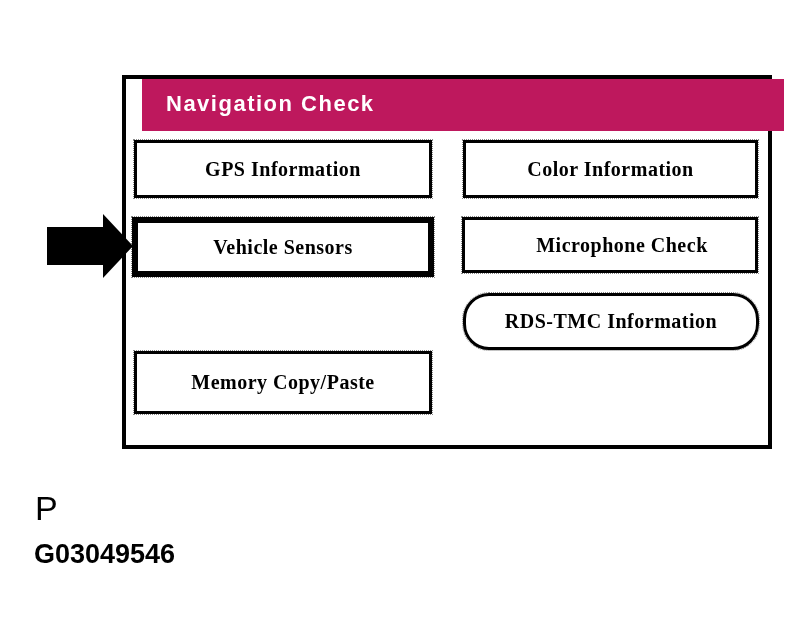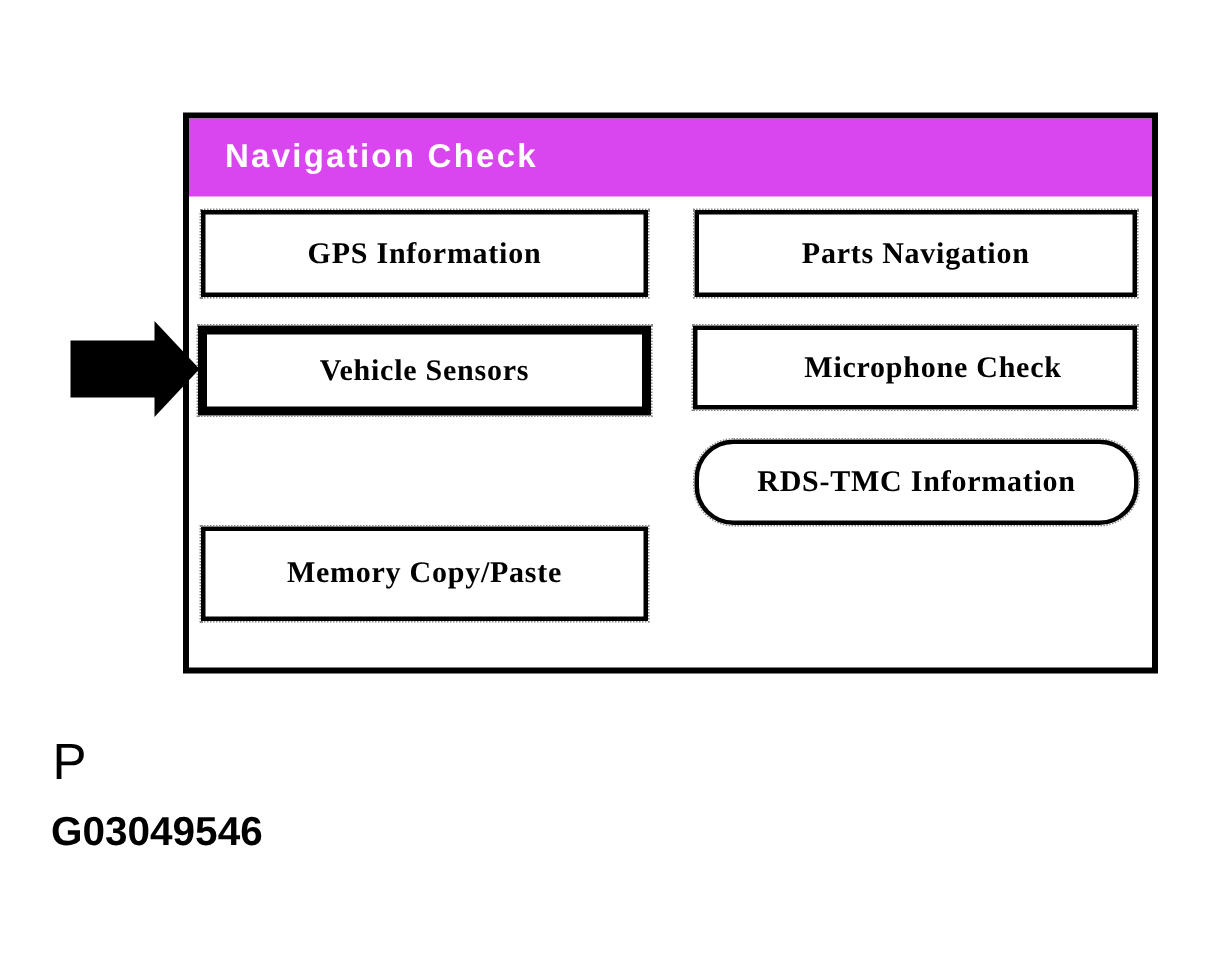--- a/index.html
+++ b/index.html
@@ -20,25 +20,25 @@
     left: 122px;
     top: 75px;
     width: 650px;
     height: 374px;
     box-sizing: border-box;
     border: 4px solid #000000;
     background: #ffffff;
   }
   .titlebar {
     position: absolute;
-    left: 0;
+    left: 16px;
     top: 0;
     width: 642px;
     height: 52px;
-    background: #d946ef;
+    background: #be185d;
   }
   .title {
     position: absolute;
     left: 24px;
     top: 0;
     height: 52px;
     line-height: 50px;
     color: #ffffff;
     font-size: 22px;
     font-weight: bold;
@@ -126,21 +126,21 @@
 <div class="stage">
 
   <div class="panel">
 
     <div class="titlebar">
       <div class="title">Navigation Check</div>
     </div>
 
     <button class="btn btn-gps">GPS Information</button>
 
-    <button class="btn btn-parts">Parts Navigation</button>
+    <button class="btn btn-parts">Color Information</button>
 
     <button class="btn btn-sensors selected">Vehicle Sensors</button>
 
     <button class="btn btn-mic">Microphone Check</button>
 
 
     <button class="btn btn-rdstmc">RDS-TMC Information</button>
 
     <button class="btn btn-memory">Memory Copy/Paste</button>
   </div>

